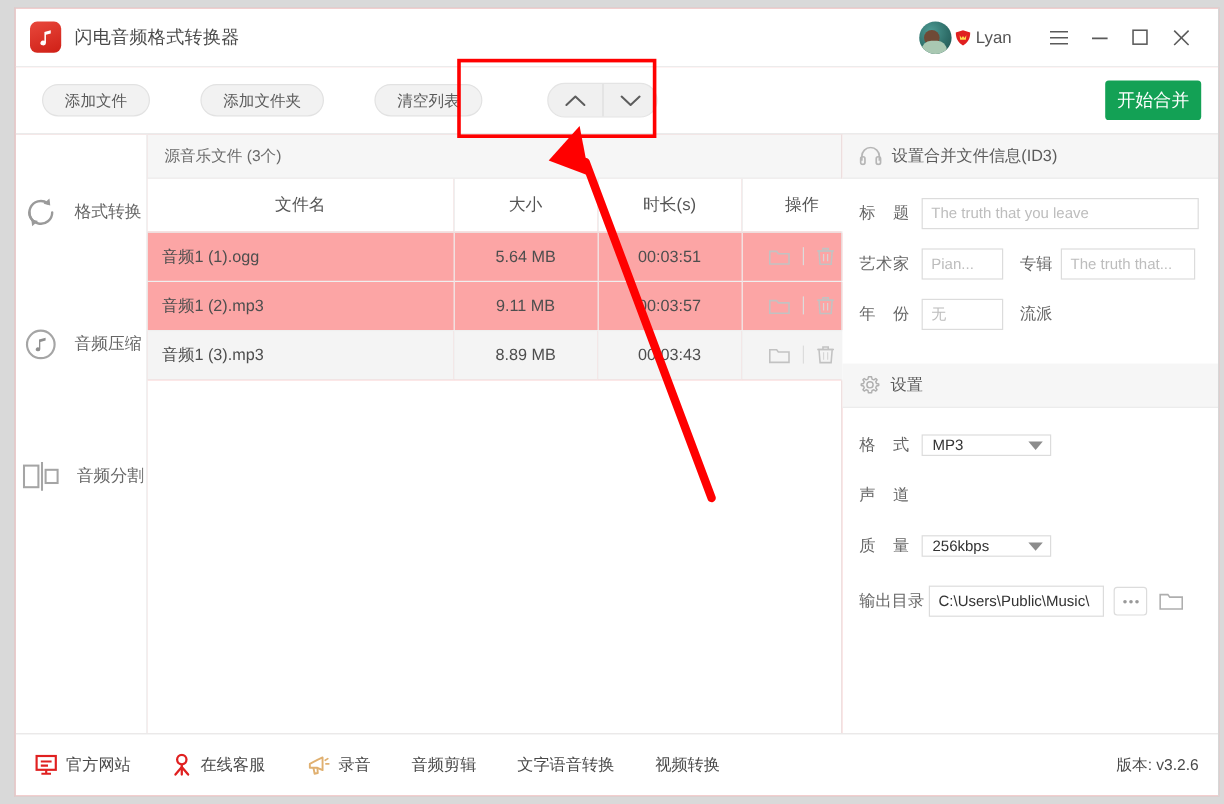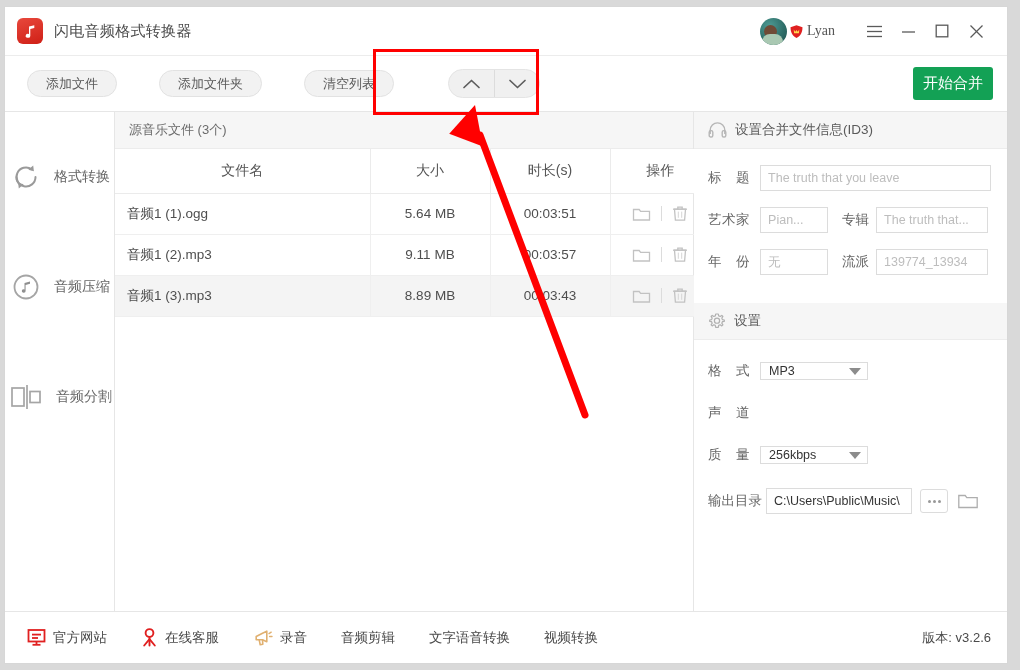--- a/index.html
+++ b/index.html
@@ -3,23 +3,23 @@
 <meta charset="utf-8">
 <style>
   * { box-sizing: border-box; margin: 0; padding: 0; }
   html, body {
     width: 1020px; height: 670px;
     font-family: "Liberation Sans", "DejaVu Sans", sans-serif;
     background: #d9d9d9;
     overflow: hidden;
   }
   #app {
-    position: absolute; left: 4px; top: 6px;
+    position: absolute; left: 12px; top: 6px;
     width: 1004px; height: 658px;
-    background: #ffffff;
+    background: #fca5a5;
     border: 1px solid #d7d7d7;
     display: flex; flex-direction: column;
     overflow: hidden;
   }
 
   
   .titlebar {
     height: 49px; flex: 0 0 49px;
     display: flex; align-items: center;
     background: #ffffff;
@@ -30,21 +30,21 @@
     width: 26px; height: 26px; border-radius: 6px;
     background: linear-gradient(160deg,#e8483c 0%, #cf1f16 100%);
     display: flex; align-items: center; justify-content: center;
     flex: 0 0 26px;
   }
   .logo svg { display:block; }
   .app-title {
     margin-left: 11px; font-size: 15px; color: #4a4a4a; letter-spacing: .3px;
   }
   .titlebar-spacer { flex: 1 1 auto; }
-  .user-area { display: flex; align-items: center; gap: 2px; font-family: Liberation Serif, serif; }
+  .user-area { display: flex; align-items: center; gap: 2px; }
   .avatar {
     width: 27px; height: 27px; border-radius: 50%;
     background: radial-gradient(circle at 35% 30%, #4e9b94 0%, #2f6f6a 55%, #1d4f4c 100%);
     position: relative; overflow: hidden; flex: 0 0 27px;
   }
   .avatar::before {
     content:''; position:absolute; left:4px; top:7px; width:13px; height:13px;
     border-radius:50%; background:#6f4a36;
   }
   .avatar::after {
@@ -182,21 +182,21 @@
     width: 28px; height: 24px; border: 1px solid #dcdcdc; border-radius: 3px;
     display:flex; align-items:center; justify-content:center; gap:2px; margin-left: 8px;
     cursor: pointer; flex: 0 0 28px;
   }
   .dot { width:3px;height:3px;border-radius:50%;background:#999; }
   .folder-open-btn { margin-left: 9px; cursor:pointer; display:flex; }
 
   
   .bottombar {
     height: 52px; flex: 0 0 52px; display:flex; align-items:center;
-    border-top: 1px solid #e6e6e6; background:#fff; padding: 0 16px 0 22px;
+    border-top: 1px solid #e6e6e6; background:#fff; padding: 0 16px 0 16px;
   }
   .bitem { display:flex; align-items:center; gap:7px; font-size: 13.5px; color:#4a4a4a;
            margin-right: 34px; cursor:pointer; white-space:nowrap; }
   .bitem.plain { margin-right: 34px; }
   .bspacer { flex: 1 1 auto; }
   .version { font-size: 13px; color: #4a4a4a; }
 
   
   .anno-rect {
     position: absolute; left: 368px; top: 42px; width: 166px; height: 66px;
@@ -434,21 +434,20 @@
         <div class="frow2">
           <div class="lbl">艺术家</div>
           <div class="inp inp-sm ph">Pian...</div>
           <div class="mid-lbl">专辑</div>
           <div class="inp inp-md ph">The truth that...</div>
         </div>
         <div class="frow2">
           <div class="lbl">年　份</div>
           <div class="inp inp-sm ph">无</div>
           <div class="mid-lbl">流派</div>
-          <div class="inp inp-md ph">139774_13934</div>
         </div>
       </div>
 
       <div class="sec-head" style="margin-top:12px">
         <svg width="18" height="18" viewBox="0 0 18 18">
           <path d="M9 2 L10.3 2 L10.7 3.9 L12.2 4.5 L13.8 3.4 L14.9 4.5 L13.8 6.1 L14.4 7.6 L16.3 8 L16.3 9.3 L14.4 9.7 L13.8 11.2 L14.9 12.8 L13.8 13.9 L12.2 12.8 L10.7 13.4 L10.3 15.3 L9 15.3 L7.7 15.3 L7.3 13.4 L5.8 12.8 L4.2 13.9 L3.1 12.8 L4.2 11.2 L3.6 9.7 L1.7 9.3 L1.7 8 L3.6 7.6 L4.2 6.1 L3.1 4.5 L4.2 3.4 L5.8 4.5 L7.3 3.9 L7.7 2 Z" fill="none" stroke="#b0b0b0" stroke-width="1.2" stroke-linejoin="round"></path>
           <circle cx="9" cy="8.65" r="2.6" fill="none" stroke="#b0b0b0" stroke-width="1.2"></circle>
         </svg>
         <span>设置</span>
       </div>

